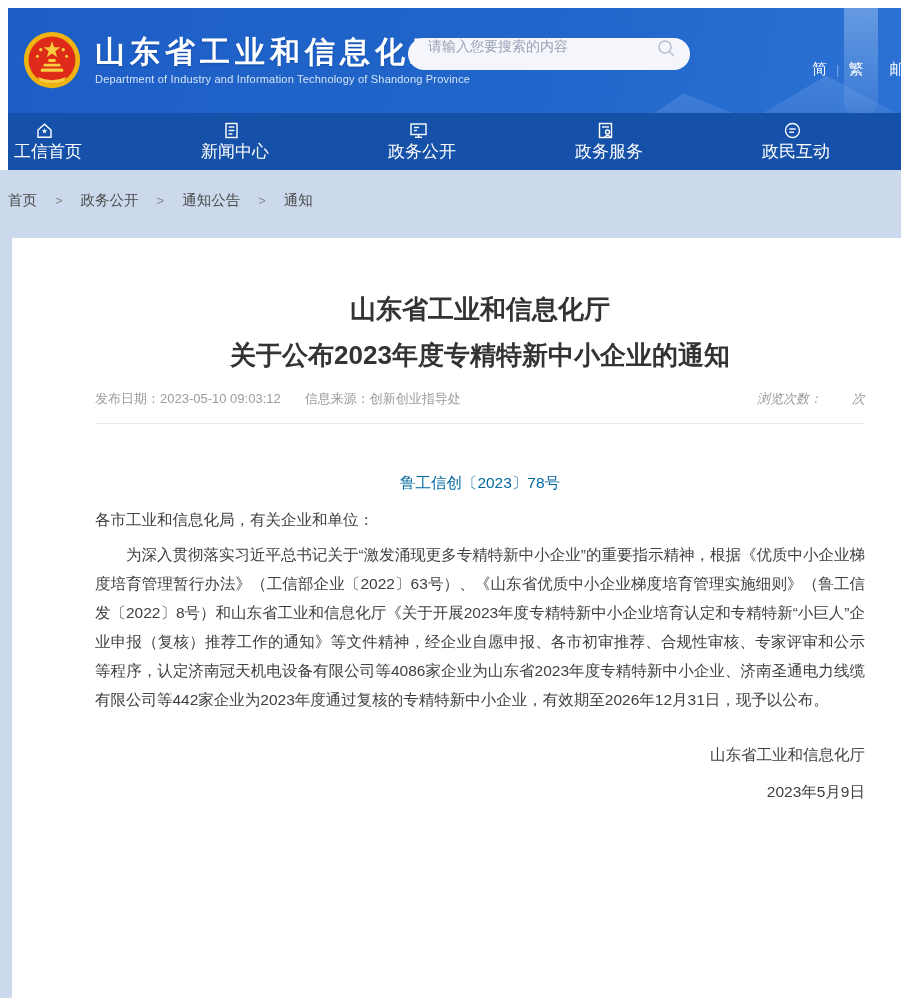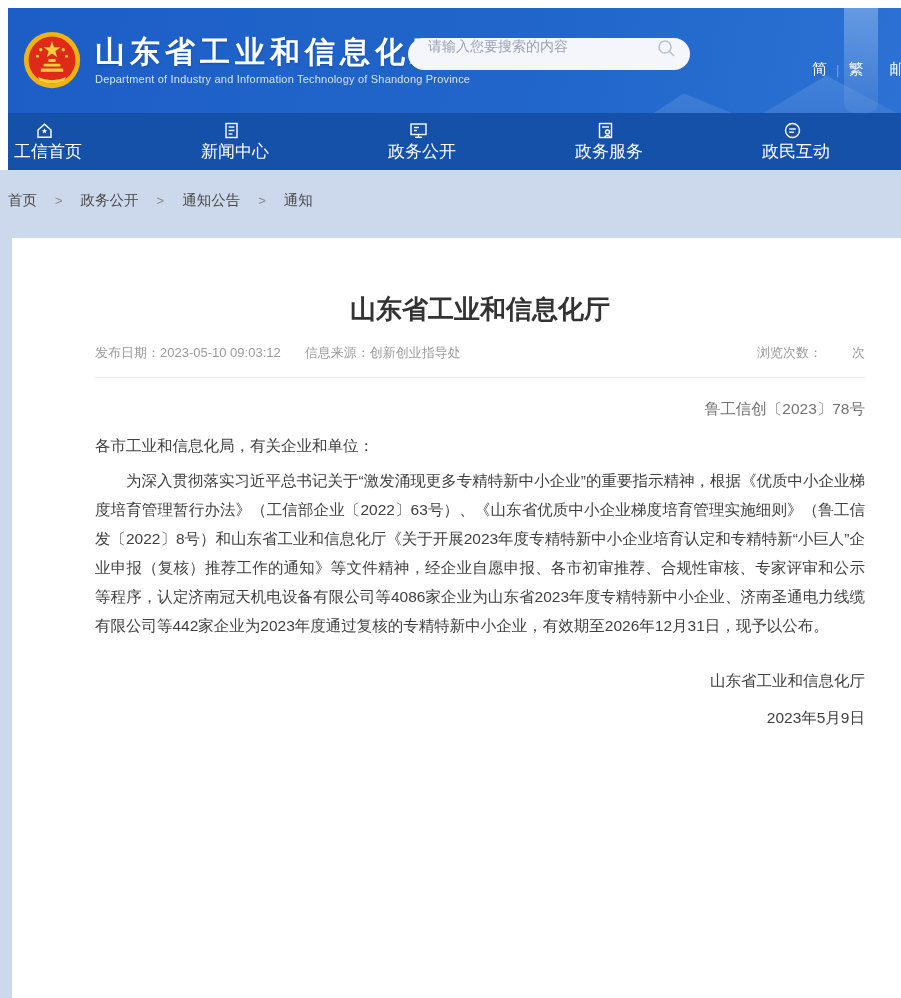--- a/index.html
+++ b/index.html
@@ -60,26 +60,26 @@
   .crumbs .c-item { cursor:pointer;text-align:center; }
   .crumbs .c-current { cursor:default; }
 
   
   .card { margin:28px 0 0 4px; width:946px; min-height:770px; background:#fff; padding:48px 0 40px 83px; }
   .content { width:770px; }
   .a-title { text-align:center; font-size:26px; font-weight:bold; color:#333; line-height:46px; }
   .a-meta { margin-top:12px; display:flex; font-size:13px; color:#9b9b9b; }
   .a-meta .m-left { display:flex;text-align:right; }
   .a-meta .m-item { margin-right:24px; }
-  .a-meta .m-right { margin-left:auto; }
+  .a-meta .m-right { margin-left:auto;font-style:italic; }
   .a-meta .m-views-gap { display:inline-block; width:30px; }
   .a-divider { border:none; border-top:1px solid #e9e9e9; margin-top:15px; }
 
   .article-body { font-size:15.5px; line-height:29px; color:#404040; }
-  .doc-no { text-align:right; margin:16px 0 8px; color:#737373; }
+  .doc-no { text-align:center; margin:44px 0 8px; color:#0369a1; }
   .salutation { margin:6px 0; }
   .article-body p.para { margin:6px 0; text-indent:2em; text-align:justify; }
   .attachment { margin-top:36px; text-indent:2em; }
   .attachment .att-link { cursor:pointer; }
   .sign-block { margin-top:22px; text-align:right; line-height:37px; color:#404040; }
 </style>
 </head>
 <body>
 
 <div class="page">
@@ -194,20 +194,21 @@
       <span class="c-item">通知公告</span>
       <span class="c-sep">&gt;</span>
       <span class="c-item c-current">通知</span>
     </div>
 
     <div class="card">
       <div class="content">
 
         <div class="a-title">
           <div>山东省工业和信息化厅</div>
+          <div>关于公布2023年度专精特新中小企业的通知</div>
         </div>
 
         <div class="a-meta">
           <div class="m-left">
             <span class="m-item">发布日期：2023-05-10 09:03:12</span>
             <span class="m-item">信息来源：创新创业指导处</span>
           </div>
           <div class="m-right">
             <span>浏览次数：</span><span class="m-views-gap"></span><span>次</span>
           </div>

